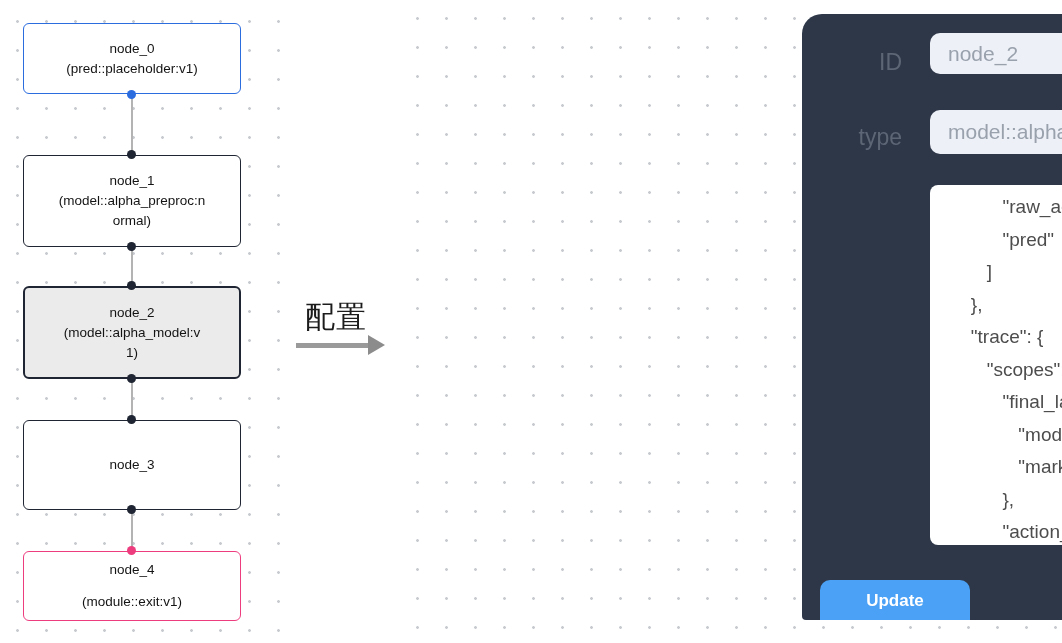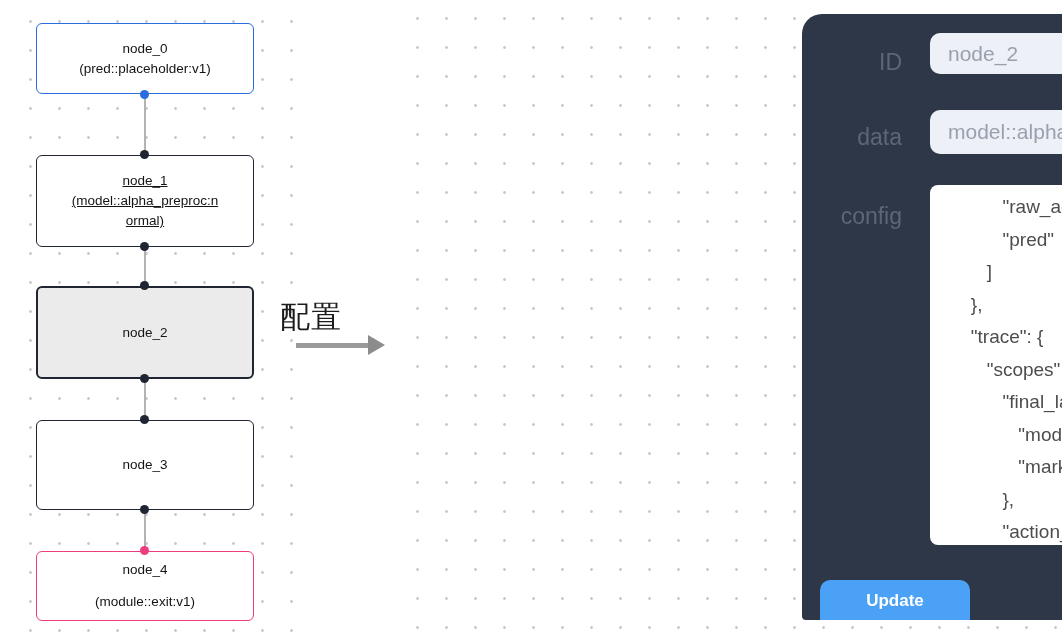--- a/index.html
+++ b/index.html
@@ -8,21 +8,21 @@
   #stage {
     position:relative; width:1062px; height:643px; overflow:hidden; background:#ffffff;
   }
 
   
   .dot-grid {
     position:absolute; top:0; height:643px;
     background-image: radial-gradient(circle, #c7cacf 1.3px, rgba(0,0,0,0) 1.5px);
     background-size: 29px 29px;
   }
-  #flow-canvas { left:0; width:280px; background-position:3px 7px;margin-left:13px; }
+  #flow-canvas { left:0; width:280px; background-position:3px 7px; }
   #right-canvas { left:392px; width:670px; background-position:11px 4px; }
 
   
   .flow-node {
     position:absolute; left:23px; width:218px;
     background:#ffffff; border:1.5px solid var(--node-default-border,#1f2532);
     border-radius:6px;
     display:flex; flex-direction:column; align-items:center; justify-content:center;
     text-align:center; padding:0 33px;
     font-size:13.5px; line-height:20px; font-weight:500; color:#141414;
@@ -39,21 +39,21 @@
   .port {
     position:absolute; left:127px; width:9px; height:9px; border-radius:50%;
     background:#1f2532; cursor:crosshair;
   }
   .port-blue { background:var(--node-input-border,#2563eb); }
   .port-pink { background:var(--node-output-border,#f03e7f); }
 
   
   #transition { position:absolute; left:280px; top:0; width:112px; height:643px; }
   #transition-label {
-    position:absolute; left:0; top:297px; width:100%; 
+    position:absolute; left:0; top:297px; width:100%; text-align:center;
     font-size:30px; color:#1c1c1c; letter-spacing:1px;
   }
   #arrow-line {
     position:absolute; left:16px; top:343px; width:74px; height:5px; background:#9a9a9a;
   }
   #arrow-head {
     position:absolute; left:88px; top:335px; width:0; height:0;
     border-left:17px solid #8c8c8c;
     border-top:10.5px solid transparent; border-bottom:10.5px solid transparent;
   }
@@ -111,27 +111,28 @@
     <div class="edge" style="top:94px;  height:61px;"></div>
     <div class="edge" style="top:247px; height:39px;"></div>
     <div class="edge" style="top:379px; height:41px;"></div>
     <div class="edge" style="top:510px; height:41px;"></div>
 
     <div class="flow-node node-input" style="top:23px; height:71px;">
       <div class="node-title">node_0</div>
       <div class="node-subtitle">(pred::placeholder:v1)</div>
     </div>
 
-    <div class="flow-node" style="top:155px; height:92px;text-decoration:underline;">
+    <div class="flow-node" style="top:155px; height:92px;">
       <div class="node-title">node_1</div>
       <div class="node-subtitle">(model::alpha_preproc:normal)</div>
     </div>
 
     <div class="flow-node node-selected" style="top:286px; height:93px;">
       <div class="node-title">node_2</div>
+      <div class="node-subtitle">(model::alpha_model:v1)</div>
     </div>
 
     <div class="flow-node" style="top:420px; height:90px;">
       <div class="node-title">node_3</div>
     </div>
 
     <div class="flow-node node-output" style="top:551px; height:70px;gap:12px;">
       <div class="node-title">node_4</div>
       <div class="node-subtitle">(module::exit:v1)</div>
     </div>
@@ -152,24 +153,23 @@
     <div id="arrow-head"></div>
   </div>
 
   <div id="right-canvas" class="dot-grid">
 
     <div id="config-panel">
 
       <div id="id-label" class="field-label">ID</div>
       <input id="id-input" class="panel-input" type="text" value="node_2" style="">
 
-      <div id="type-label" class="field-label">data</div>
+      <div id="type-label" class="field-label">type</div>
       <input id="type-input" class="panel-input" type="text" value="model::alpha_model:v1" style="">
 
-      <div id="config-label" class="field-label">config</div>
 
       <div id="config-editor">
         <div id="config-text">         "raw_action",
          "pred"
       ]
    },
    "trace": {
       "scopes": {
          "final_layer": {
             "module": "pi0",

